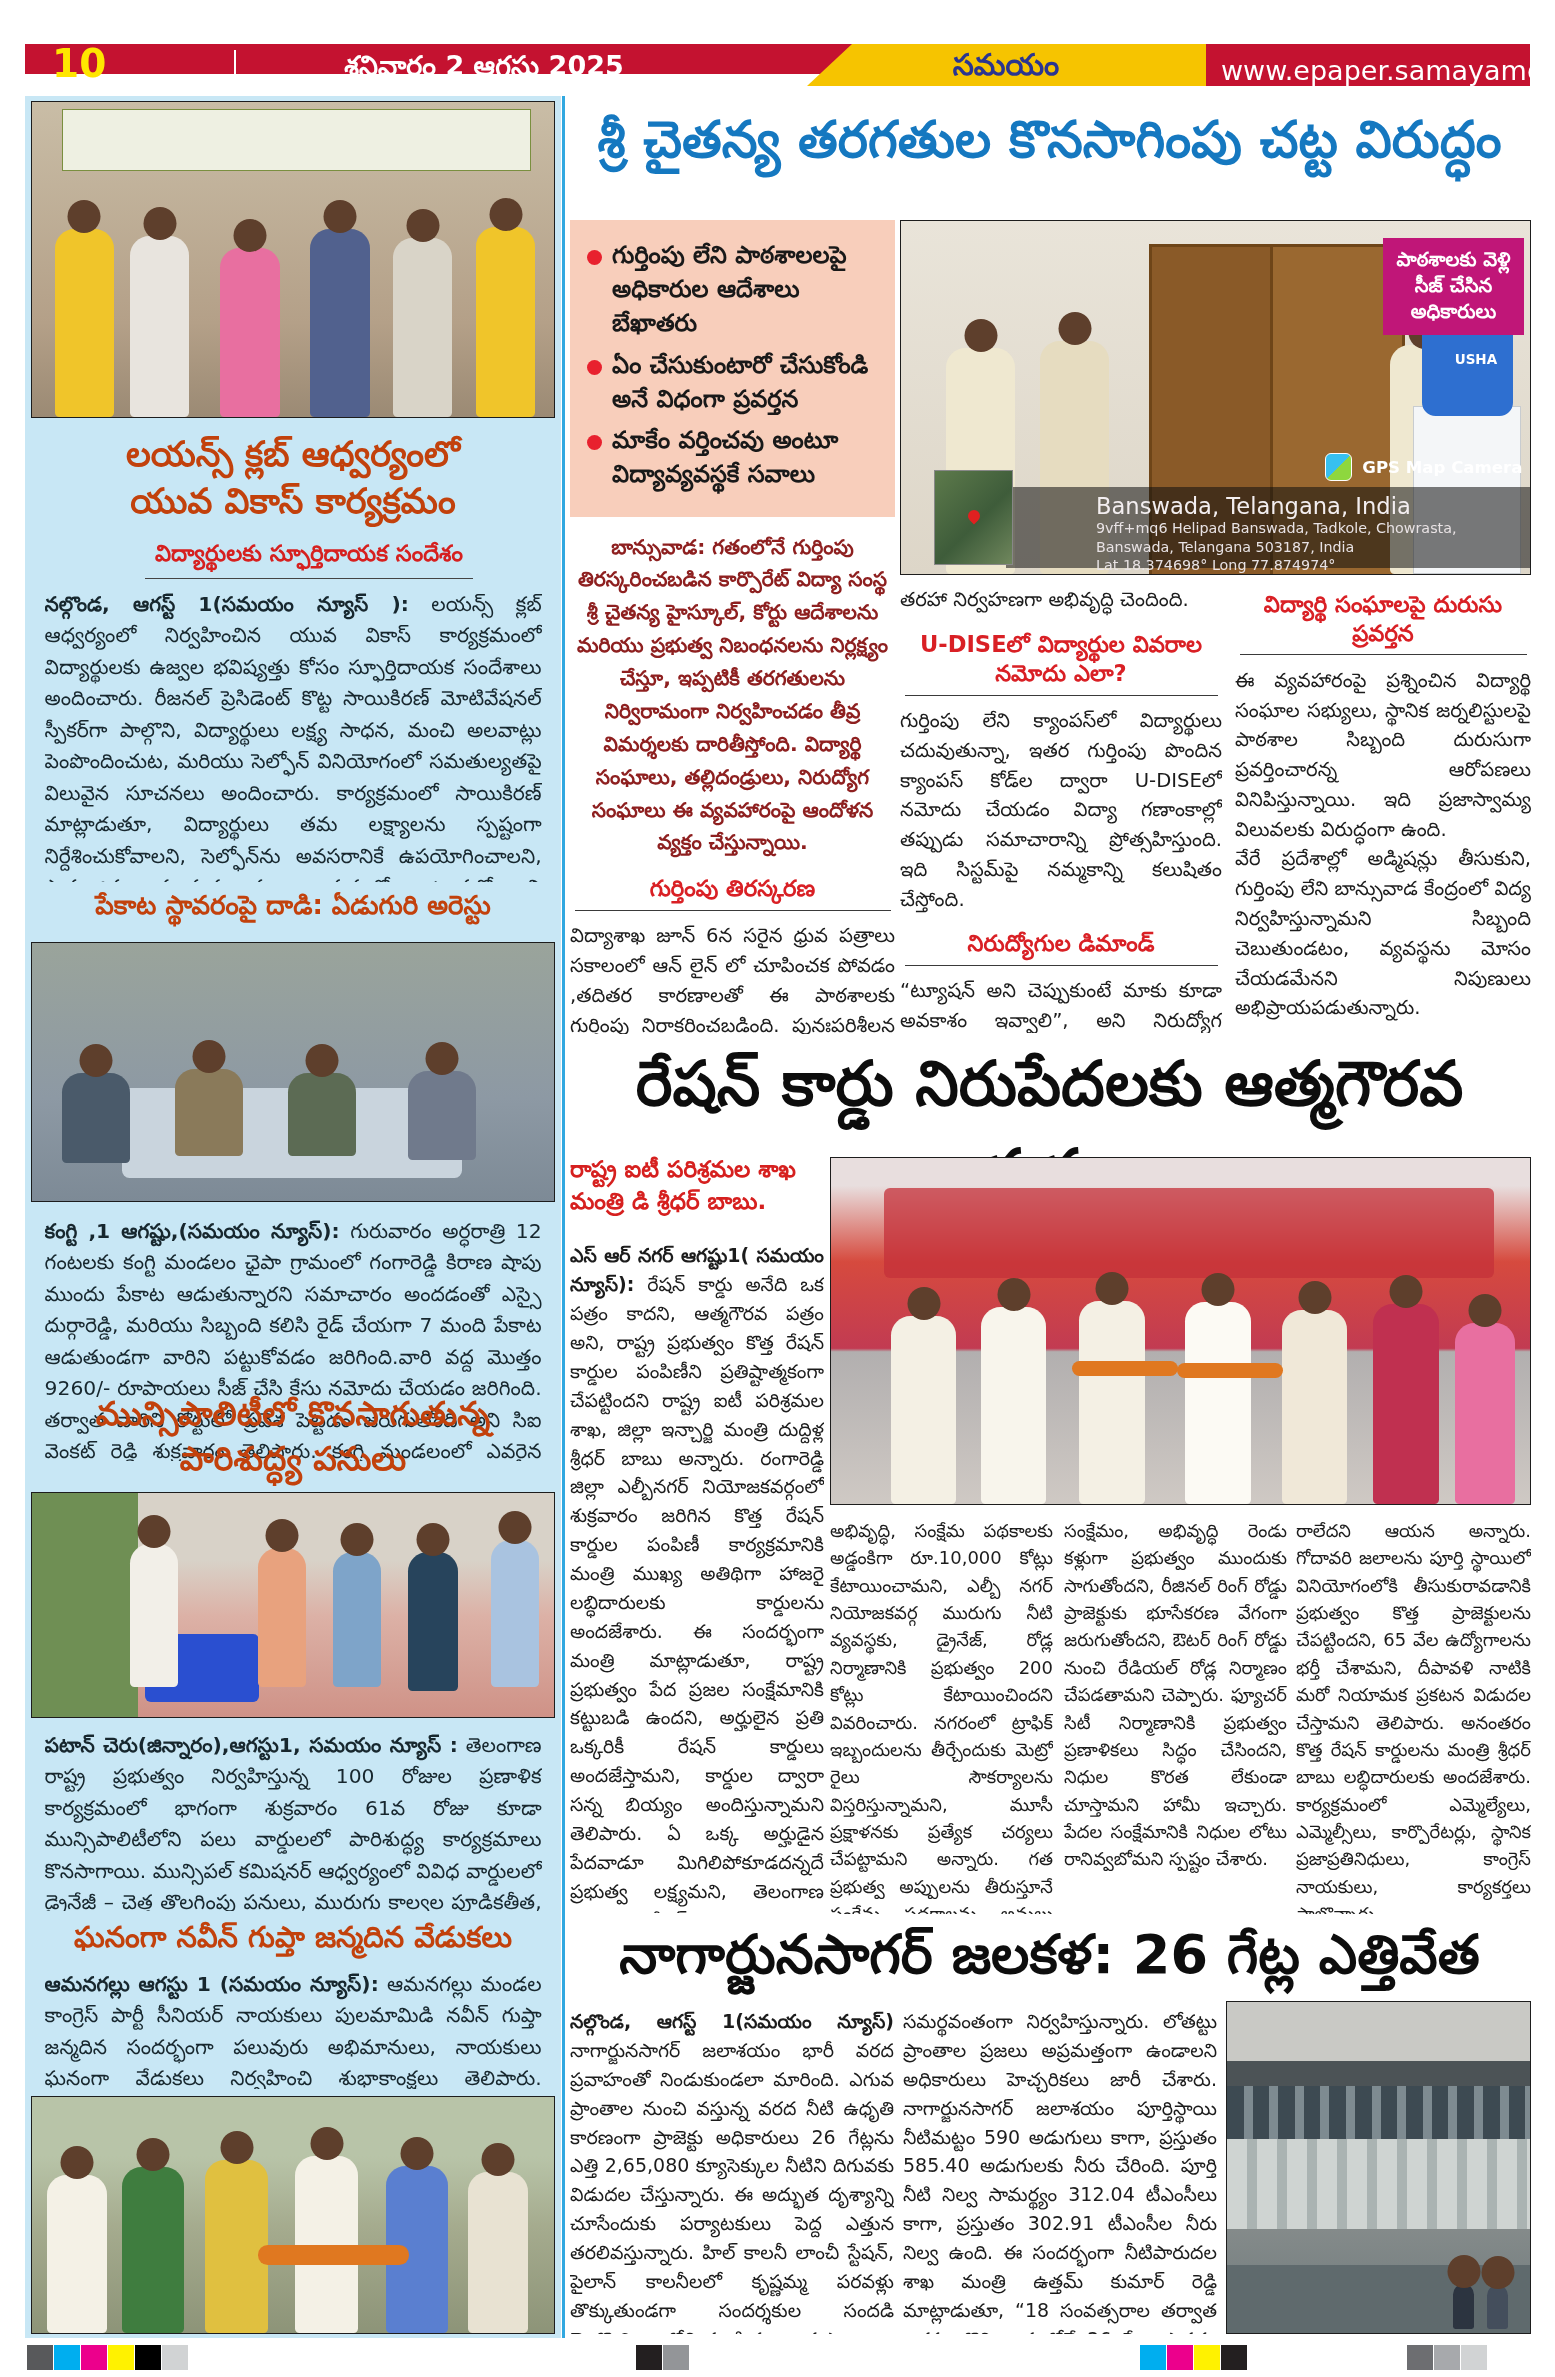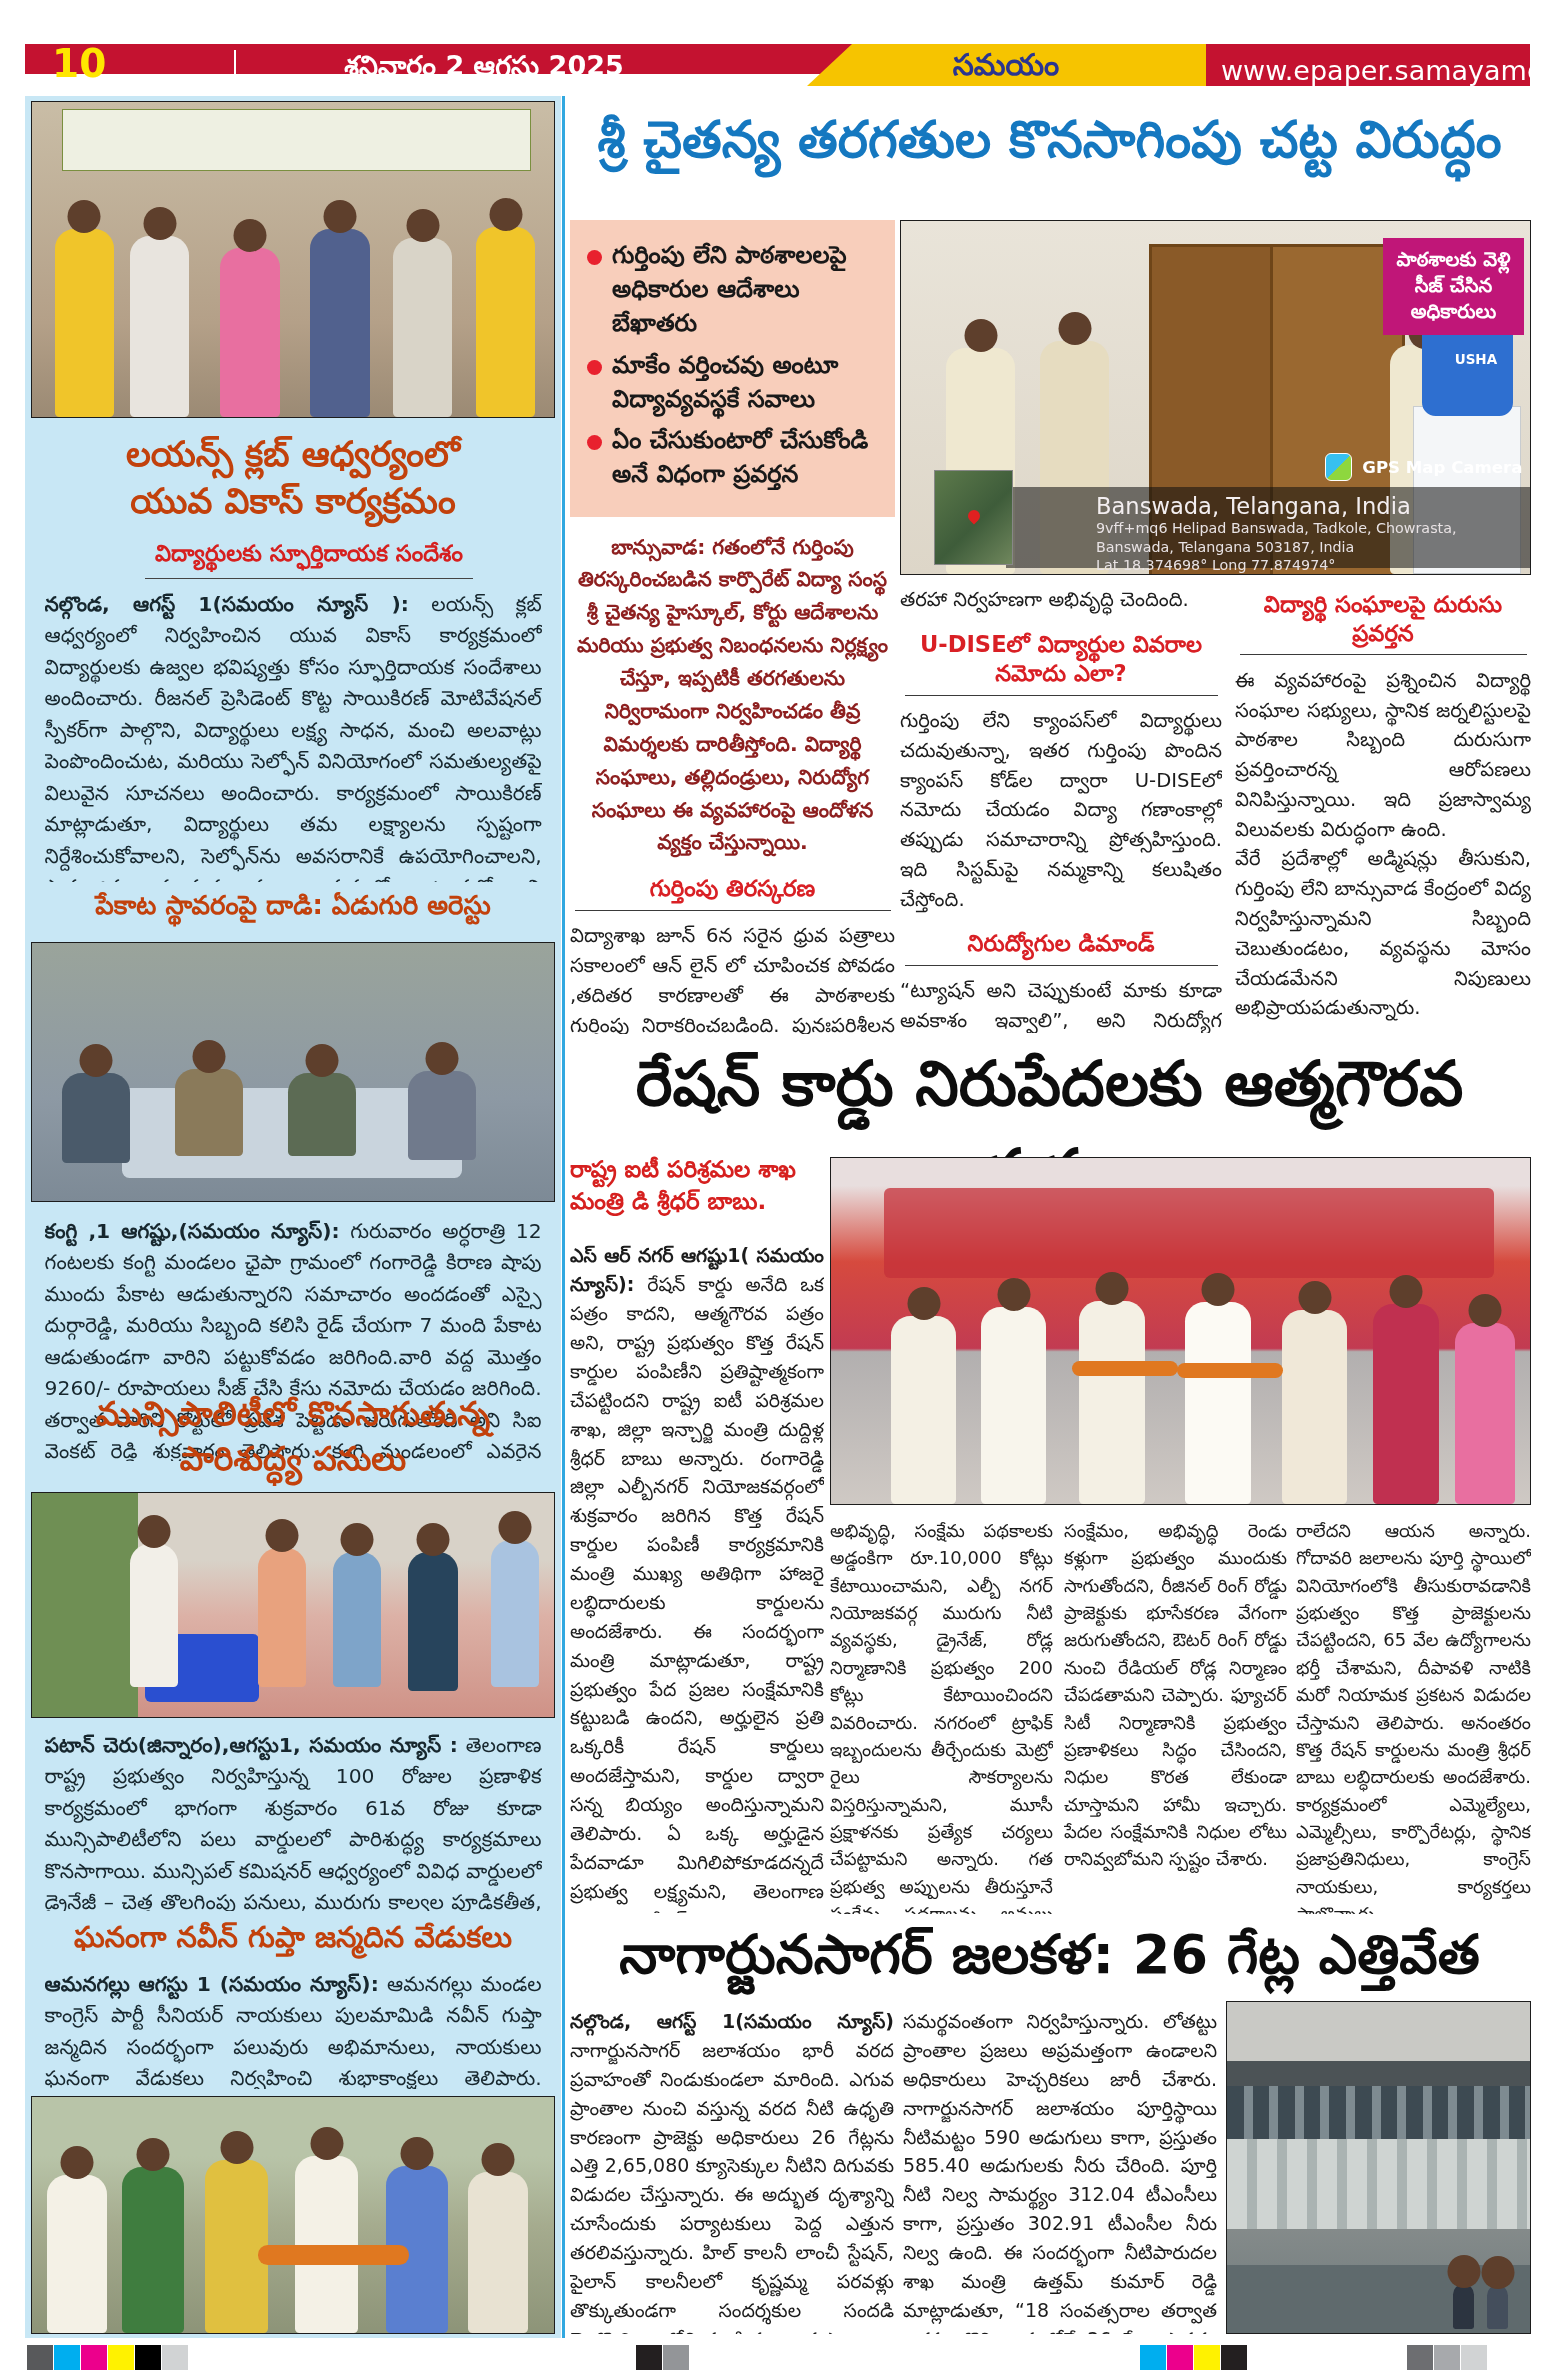--- a/index.html
+++ b/index.html
@@ -153,25 +153,25 @@
   <div class="blue-head">శ్రీ చైతన్య తరగతుల కొనసాగింపు చట్ట విరుద్ధం</div>
 
   <div class="flowcol" style="left:570px;top:220px;width:325px;height:814px">
     <div class="bulletbox">
       <div class="bullet">
           <span class="dot"></span>
           <span>గుర్తింపు లేని పాఠశాలలపై అధికారుల ఆదేశాలు బేఖాతరు</span>
         </div>
       <div class="bullet">
           <span class="dot"></span>
-          <span>మాకేం వర్తించవు అంటూ విద్యావ్యవస్థకే సవాలు</span>
+          <span>ఏం చేసుకుంటారో చేసుకోండి అనే విధంగా ప్రవర్తన</span>
         </div>
       <div class="bullet">
           <span class="dot"></span>
-          <span>ఏం చేసుకుంటారో చేసుకోండి అనే విధంగా ప్రవర్తన</span>
+          <span>మాకేం వర్తించవు అంటూ విద్యావ్యవస్థకే సవాలు</span>
         </div>
     </div>
     <div class="lead">బాన్సువాడ: గతంలోనే గుర్తింపు తిరస్కరించబడిన కార్పొరేట్ విద్యా సంస్థ శ్రీ చైతన్య హైస్కూల్, కోర్టు ఆదేశాలను మరియు ప్రభుత్వ నిబంధనలను నిర్లక్ష్యం చేస్తూ, ఇప్పటికీ తరగతులను నిర్విరామంగా నిర్వహించడం తీవ్ర విమర్శలకు దారితీస్తోంది. విద్యార్థి సంఘాలు, తల్లిదండ్రులు, నిరుద్యోగ సంఘాలు ఈ వ్యవహారంపై ఆందోళన వ్యక్తం చేస్తున్నాయి.</div>
     <div class="sec-h">గుర్తింపు తిరస్కరణ</div>
     <div class="sec-b">విద్యాశాఖ జూన్ 6న సరైన ధ్రువ పత్రాలు సకాలంలో ఆన్ లైన్ లో చూపించక పోవడం ,తదితర కారణాలతో ఈ పాఠశాలకు గుర్తింపు నిరాకరించబడింది. పునఃపరిశీలన కోసం కోర్టును ఆశ్రయించినా, గుర్తింపు మంజూరవలేదు.</div>
 
   </div>
 
   <div class="photo" style="left:900px;top:220px;width:631px;height:355px;background:linear-gradient(#e9e4d9,#ddd6c8)">
     <div class="abs" style="left:248px;top:22.6px;width:113px;height:331px;background:#8a5a28;border:3px solid #6e4518"></div>

